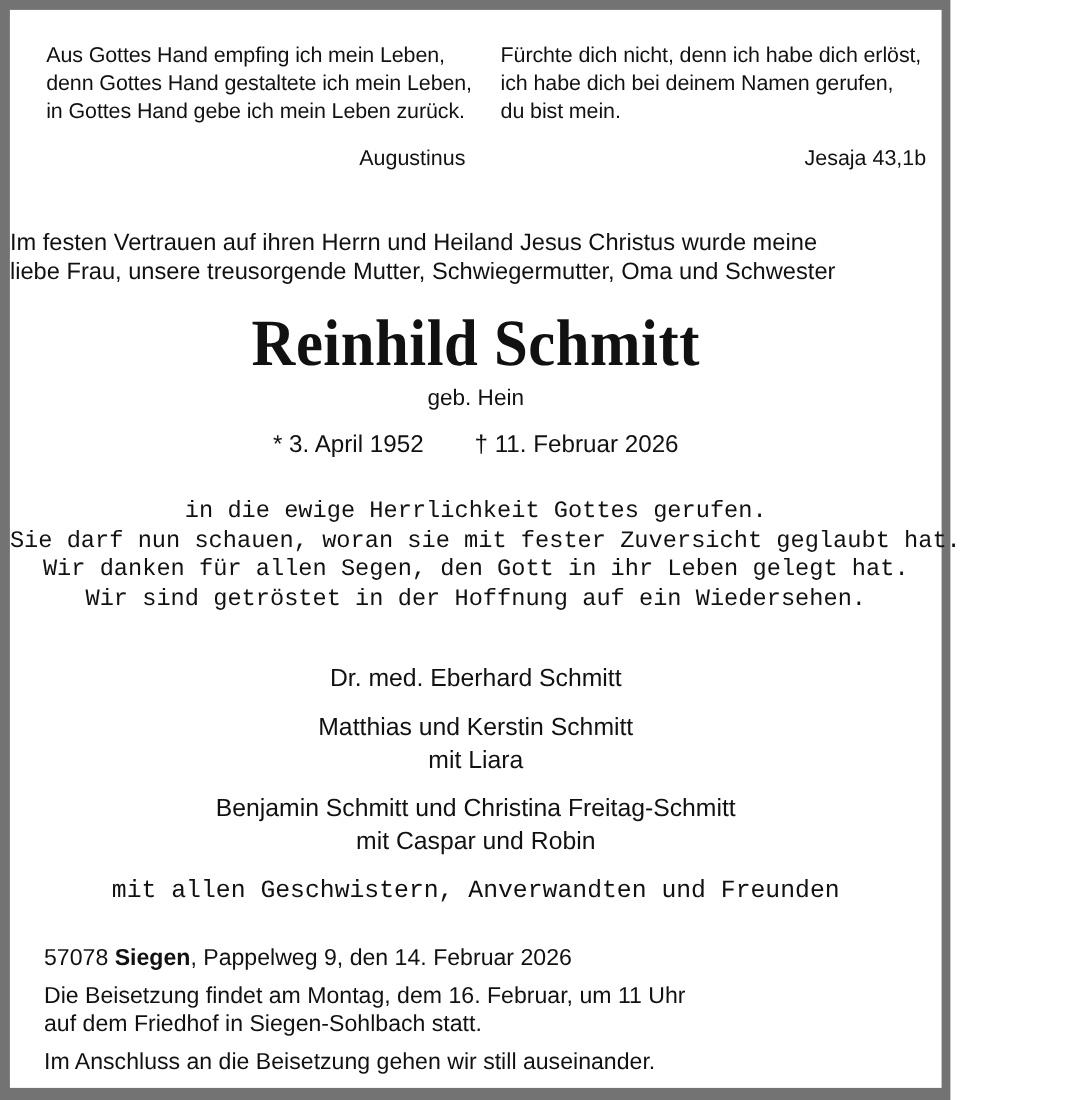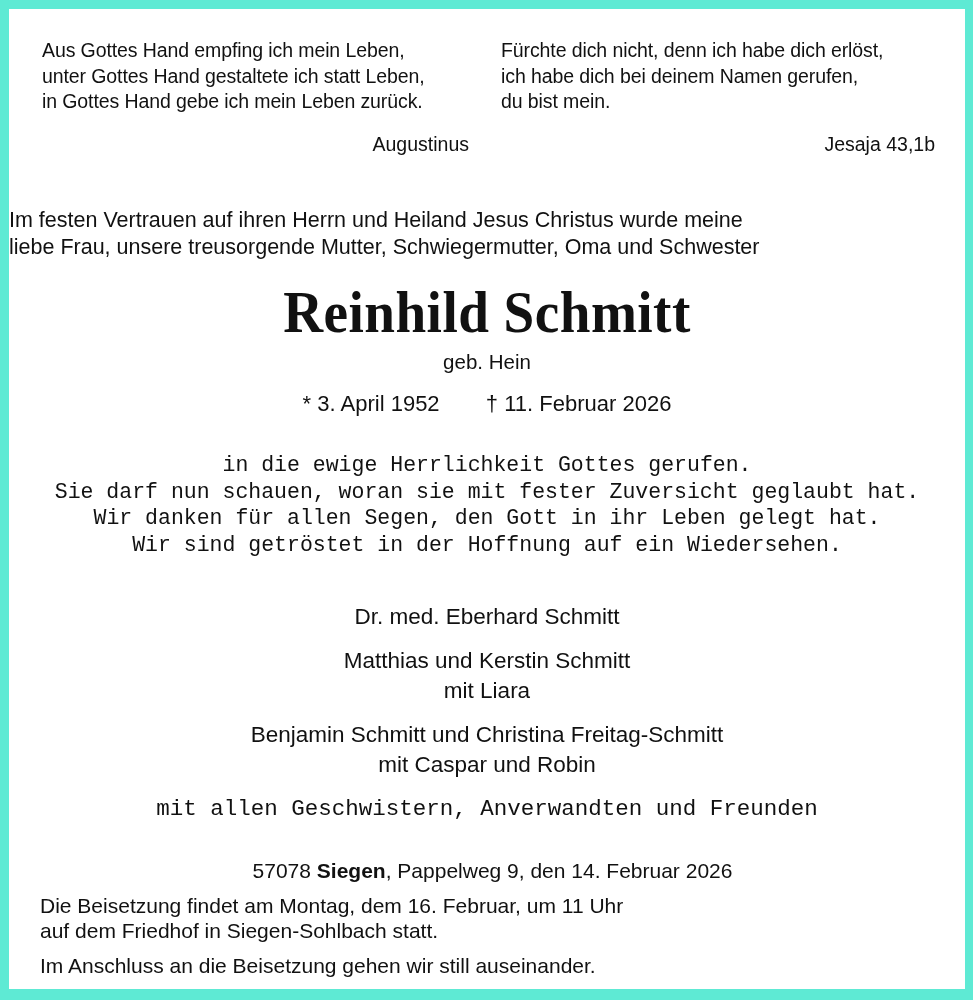--- a/index.html
+++ b/index.html
@@ -12,23 +12,23 @@
     height: 1000px;
     font-family: "Liberation Sans", sans-serif;
     color: #111111;
     overflow: hidden;
   }
 
   
   #obituary-card {
     position: relative;
     box-sizing: border-box;
-    width: 973px;
+    width: 864px;
     height: 1000px;
-    background: #5eead4;
+    background: #737373;
     padding: 9px 8px 11px 9px;
   }
   #obituary-inner {
     box-sizing: border-box;
     width: 100%;
     height: 100%;
     background: #ffffff;
     position: relative;
   }
 
@@ -155,35 +155,35 @@
     top: 849px;
     left: 31px;
     right: 20px;
     text-align: left;
   }
   .footer-line {
     font-size: 21px;
     line-height: 25.5px;
     white-space: nowrap;
   }
-  #address-line { margin-bottom: 9px; text-align: center; }
+  #address-line { margin-bottom: 9px; }
   #funeral-paragraph { margin-bottom: 9px; }
   .footer-bold { font-weight: 700; }
 </style>
 </head>
 <body>
 
 <div id="obituary-card">
   <div id="obituary-inner">
 
     <div id="quotes-row">
 
       <div id="quote-left" class="quote-block">
         <div class="quote-line">Aus Gottes Hand empfing ich mein Leben,</div>
-        <div class="quote-line">unter Gottes Hand gestaltete ich statt Leben,</div>
+        <div class="quote-line">denn Gottes Hand gestaltete ich mein Leben,</div>
         <div class="quote-line">in Gottes Hand gebe ich mein Leben zurück.</div>
         <div class="quote-attrib">Augustinus</div>
       </div>
 
       <div id="quote-right" class="quote-block">
         <div class="quote-line">Fürchte dich nicht, denn ich habe dich erlöst,</div>
         <div class="quote-line">ich habe dich bei deinem Namen gerufen,</div>
         <div class="quote-line">du bist mein.</div>
         <div class="quote-attrib">Jesaja 43,1b</div>
       </div>

